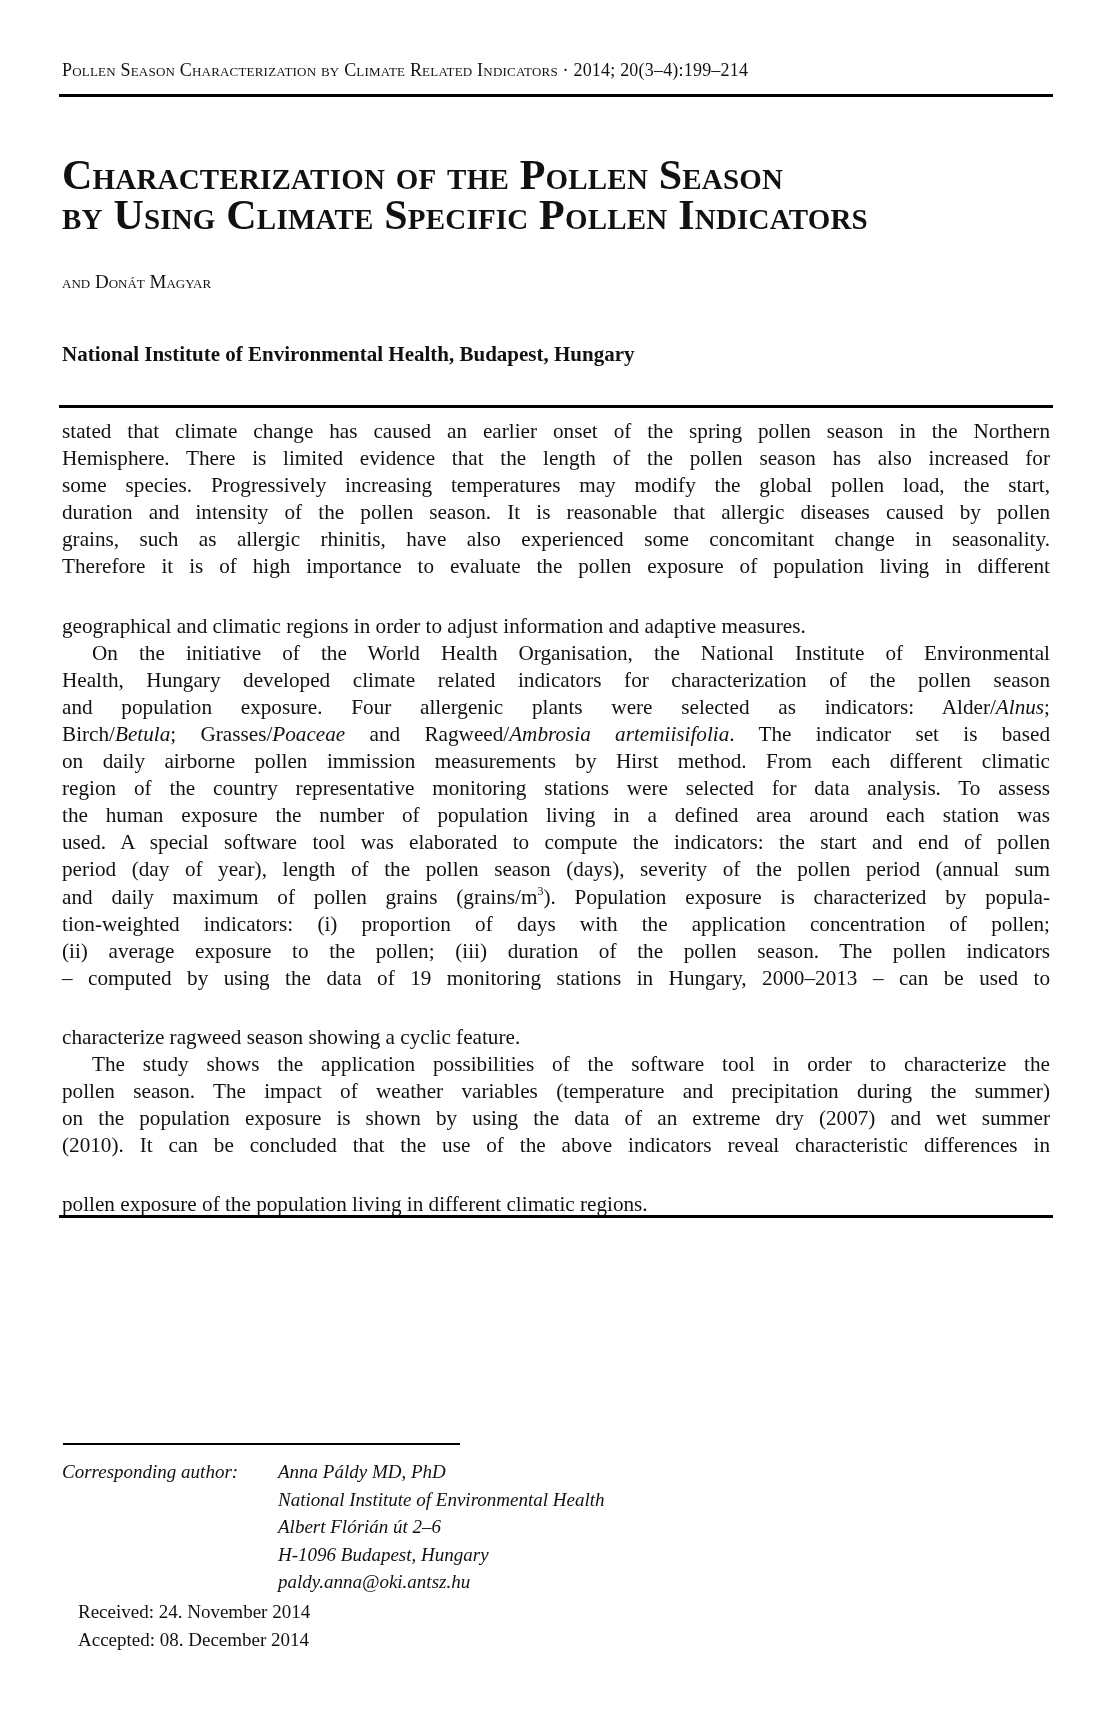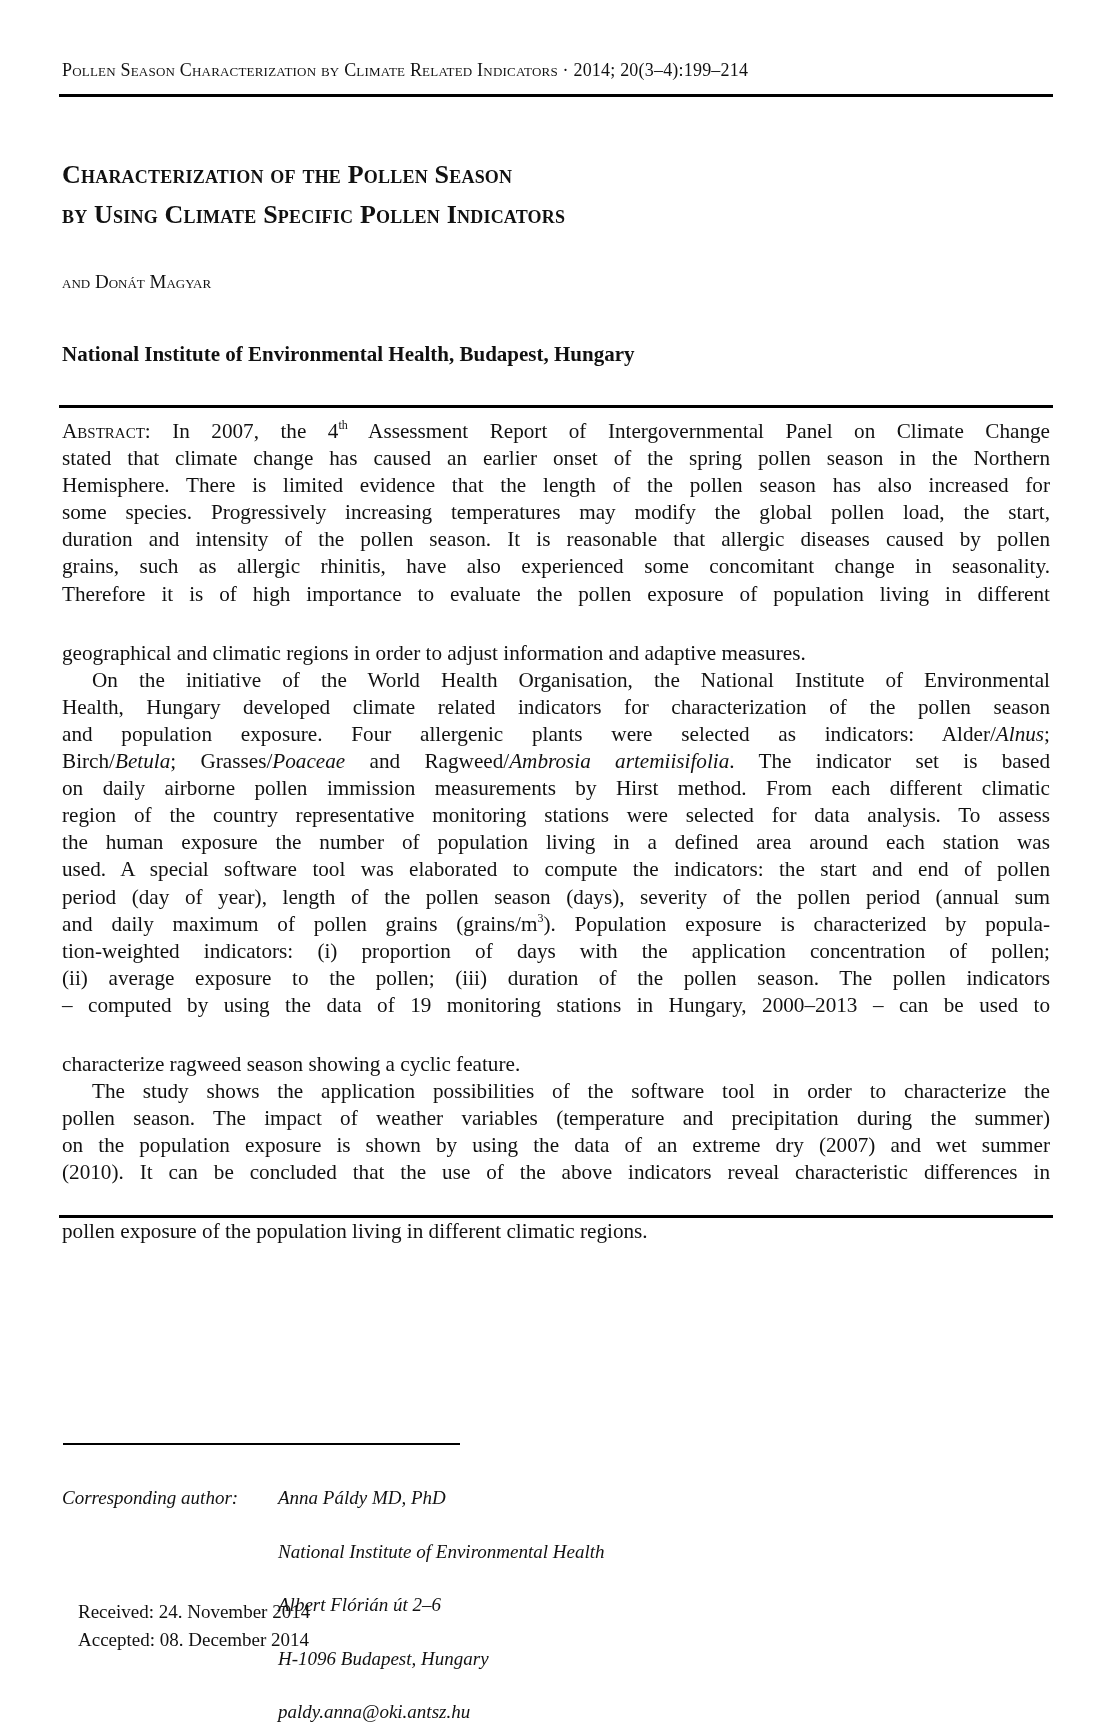--- a/index.html
+++ b/index.html
@@ -3,36 +3,36 @@
 <meta charset="utf-8">
 <style>
   html, body { margin: 0; padding: 0; background: #ffffff; }
   body { width: 1112px; height: 1725px; position: relative; overflow: hidden;
          font-family: "Liberation Serif", "DejaVu Serif", serif; color: #111111; }
   .page { position: absolute; left: 0; top: 0; width: 1112px; height: 1725px; }
   .running-head { position: absolute; left: 62px; top: 60px; font-size: 18px; letter-spacing: 0.2px;
                   font-variant: small-caps; white-space: nowrap; text-align: right; }
   .running-head .cite { font-variant: normal; }
   .rule { position: absolute; background: #000; }
-  .title { position: absolute; left: 62px; top: 155px; font-weight: bold; font-size: 26px; line-height: 40px;
+  .title { position: absolute; left: 62px; top: 155px; font-weight: bold; font-size: 42px; line-height: 40px;
            font-variant: small-caps; letter-spacing: 0.2px; }
   .title div { white-space: nowrap; }
   .authors { position: absolute; left: 62px; top: 266px; font-size: 19px; line-height: 31px;
              font-variant: small-caps; }
   .authors div { white-space: nowrap; }
   .affil { position: absolute; left: 62px; top: 342px; font-size: 21px; white-space: nowrap; font-weight: bold; }
   .abstract { position: absolute; left: 62px; top: 418px; width: 988px; font-size: 21.2px; line-height: 27.1px; }
   .abstract .ln { display: block; text-align: justify; text-align-last: justify; white-space: nowrap; height: 27.1px; overflow: visible; }
   .abstract .ln.last { text-align-last: left; margin-top: 32px; }
   .abstract .ln.indent { padding-left: 30px; }
   .sc { font-variant: small-caps; }
   sup { font-size: 12px; line-height: 0; vertical-align: 9px; }
   .keywords { position: absolute; left: 62px; top: 1168px; font-size: 21px; white-space: nowrap; }
   .corr { position: absolute; left: 62px; top: 1458px; font-size: 19px; line-height: 27.5px; font-style: italic; }
-  .corr .row { display: flex; white-space: nowrap; margin-top: 26px; }
+  .corr .row { display: flex; white-space: nowrap; }
   .corr .label { width: 216px; }
   .dates { position: absolute; left: 62px; top: 1598px; font-size: 19px; line-height: 28px; }
   .dates div { white-space: nowrap; margin-left: 16px; }
 </style>
 </head>
 <body>
 
 <div class="page">
 
   <div class="running-head">
@@ -47,21 +47,20 @@
 
   <div class="authors">
     <div>and Donát Magyar</div>
   </div>
 
   <div class="affil">National Institute of Environmental Health, Budapest, Hungary</div>
 
   <div class="rule" style="left:59px; top:405px; width:994px; height:3px;"></div>
 
   <div class="abstract">
-    <span class="ln"><span class="sc">Abstract:</span><span> In 2007, the 4</span><sup>th</sup><span> Assessment Report of Intergovernmental Panel on Climate Change</span></span>
     <span class="ln">stated that climate change has caused an earlier onset of the spring pollen season in the Northern</span>
     <span class="ln">Hemisphere. There is limited evidence that the length of the pollen season has also increased for</span>
     <span class="ln">some species. Progressively increasing temperatures may modify the global pollen load, the start,</span>
     <span class="ln">duration and intensity of the pollen season. It is reasonable that allergic diseases caused by pollen</span>
     <span class="ln">grains, such as allergic rhinitis, have also experienced some concomitant change in seasonality.</span>
     <span class="ln">Therefore it is of high importance to evaluate the pollen exposure of population living in different</span>
     <span class="ln last">geographical and climatic regions in order to adjust information and adaptive measures.</span>
     <span class="ln indent">On the initiative of the World Health Organisation, the National Institute of Environmental</span>
     <span class="ln">Health, Hungary developed climate related indicators for characterization of the pollen season</span>
     <span class="ln"><span>and population exposure. Four allergenic plants were selected as indicators: Alder/</span><i>Alnus</i><span>;</span></span>

